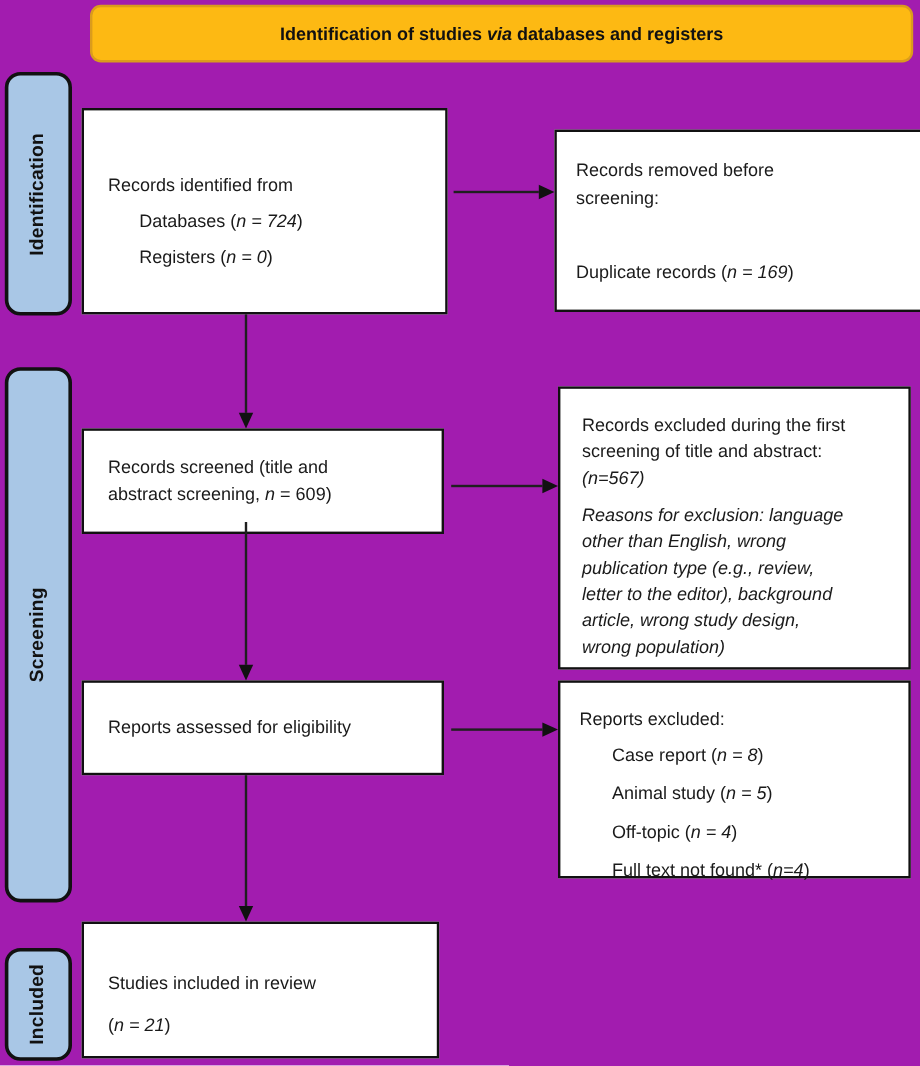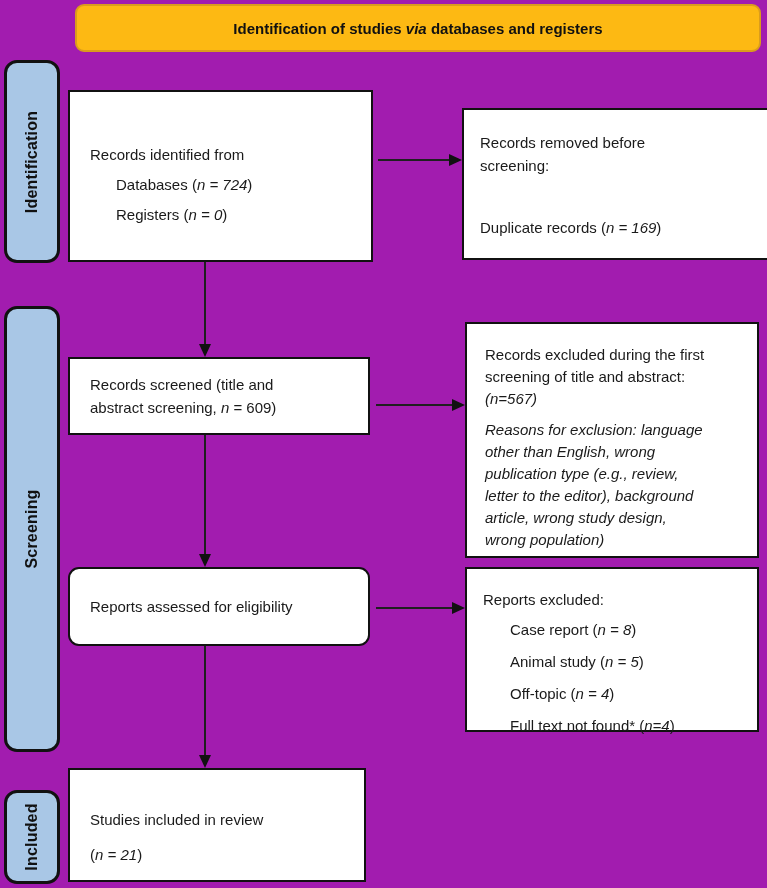--- a/index.html
+++ b/index.html
@@ -28,24 +28,24 @@
   .stage.included       { top:790px; height:88px; }
   .wbox {
     position:absolute; background:#fff; border:2.5px solid #111;
     font-size:15px; color:#1a1a1a; box-sizing:border-box;
   }
   .it { font-style:italic; }
   .b1 { left:68px;  top:90px;  width:305px; height:172px; padding:48px 14px 0 20px; line-height:30px; }
   .b1 .indent { margin-left:26px; }
   .rb1 { left:462px; top:108px; width:344px; height:152px; padding:22px 12px 0 16px; line-height:22.5px; }
   .rb1 .gap { height:40px; }
-  .b2 { left:68px; top:357px; width:302px; height:78px; display:flex; flex-direction:column; justify-content:center; padding:0 10px 0 20px; line-height:23px; }
+  .b2 { left:68px; top:357px; width:302px; height:88px; display:flex; flex-direction:column; justify-content:center; padding:0 10px 0 20px; line-height:23px; }
   .rb2 { left:465px; top:322px; width:294px; height:236px; padding:20px 10px 0 18px; line-height:22px; }
   .rb2 .gap { height:9px; }
-  .b3 { left:68px; top:567px; width:302px; height:79px; display:flex; flex-direction:column; justify-content:center; padding:0 10px 0 20px; line-height:23px;border-radius:11px; }
+  .b3 { left:68px; top:567px; width:302px; height:79px; display:flex; flex-direction:column; justify-content:center; padding:0 10px 0 20px; line-height:23px; }
   .rb3 { left:465px; top:567px; width:294px; height:165px; padding:20px 10px 0 16px; line-height:22px; }
   .rb3 .items { margin-top:3px; }
   .rb3 .items .line { line-height:32px; margin-left:27px; }
   .b4 { left:68px; top:768px; width:298px; height:114px; padding:32px 25px 0 20px; line-height:35px; }
   .arrow { position:absolute; background:#1f1f1f; }
   .arrow.h { height:2px; }
   .arrow.h::after {
     content:""; position:absolute; right:-13px; top:-5.5px; width:0; height:0;
     border-left:13px solid #111; border-top:6.5px solid transparent; border-bottom:6.5px solid transparent;
   }

